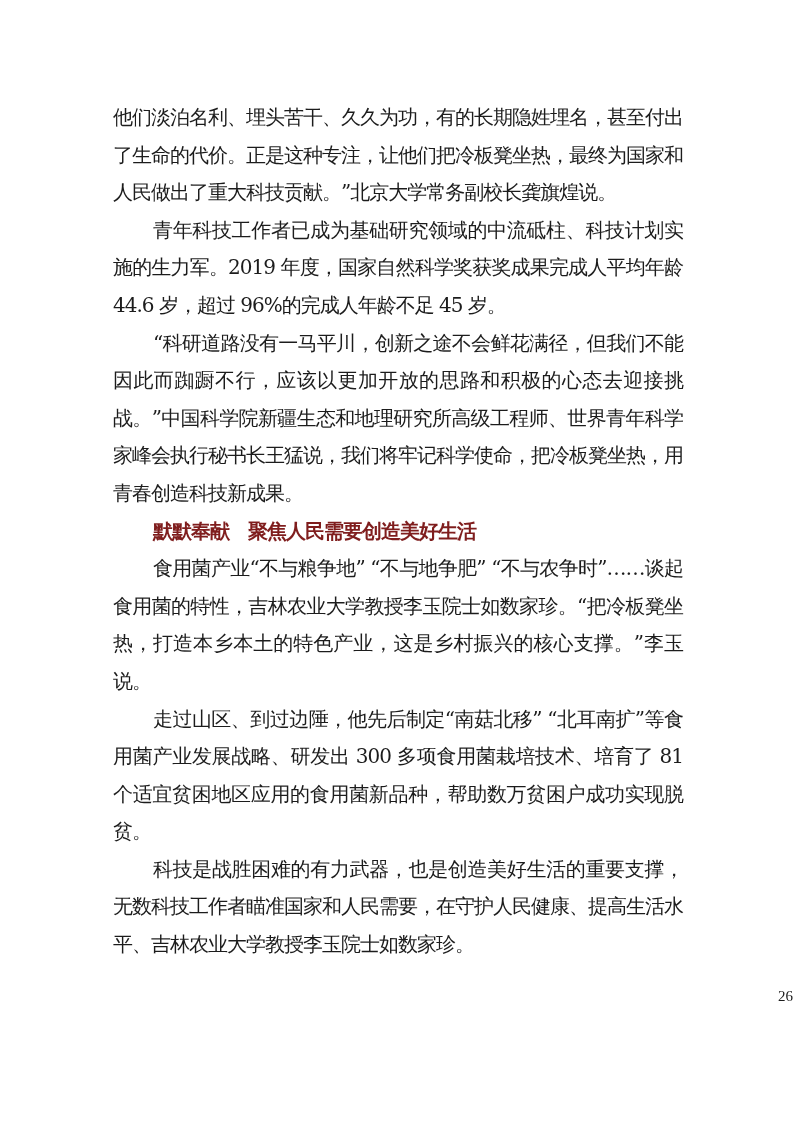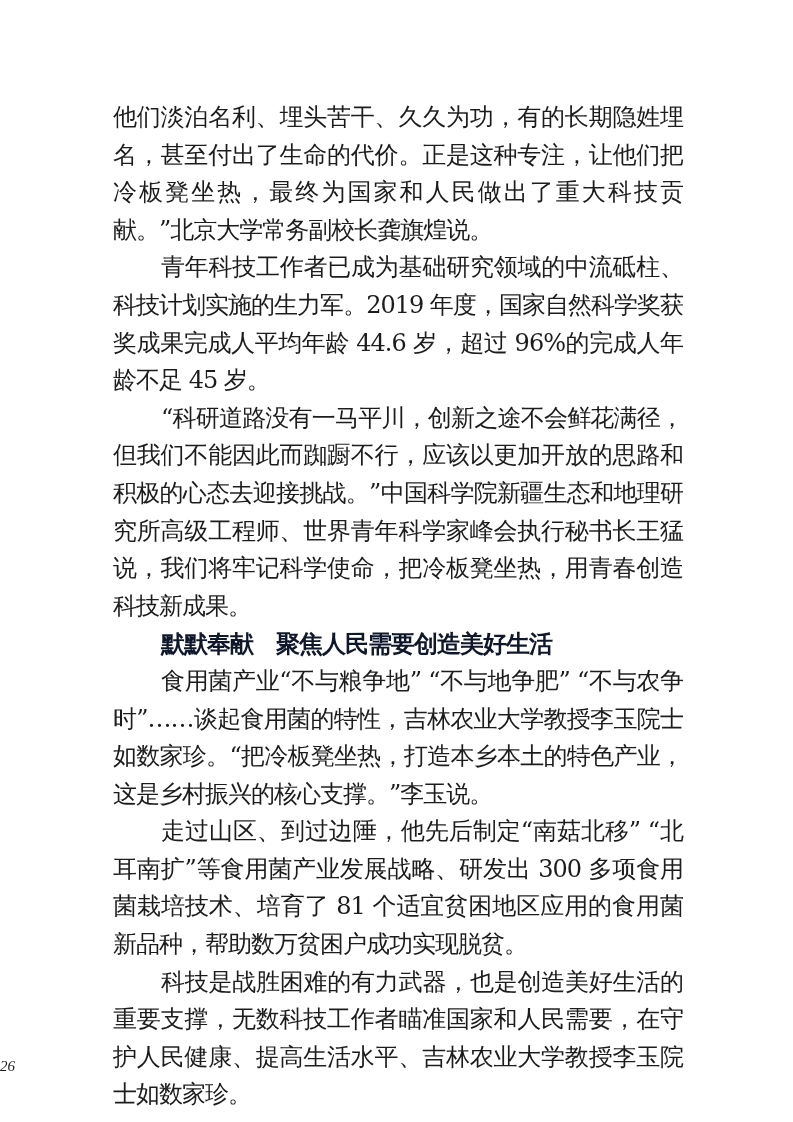--- a/index.html
+++ b/index.html
@@ -18,43 +18,42 @@
     color: #1c1c1c;
   }
   .content {
     position: absolute;
     top: 99px;
     left: 113px;
     width: 570px;
   }
   .content p, .content h2 {
     margin: 0;
-    font-size: 24px;
+    font-size: 20px;
     letter-spacing: -1px;
     line-height: 37.6px;
     font-weight: normal;
     text-align: justify;
     text-align-last: left;
     word-break: break-all;
     overflow-wrap: break-word;
   }
   .content p.indent, .content h2.heading {
     text-indent: 2em;
   }
   .content h2.heading {
     font-weight: bold;
-    color: #0f172a;
+    color: #7f1d1d;
   }
   .footer {
     position: absolute;
-    top: 1056px;
+    top: 986px;
     left: 0;
     width: 100%;
-    text-align: left;
-    font-style: italic;
+    text-align: right;
   }
   .footer .page-number {
     font-family: "Liberation Serif", serif;
     font-size: 15px;
     color: #1c1c1c;
   }
 </style>
 </head>
 <body>
 

